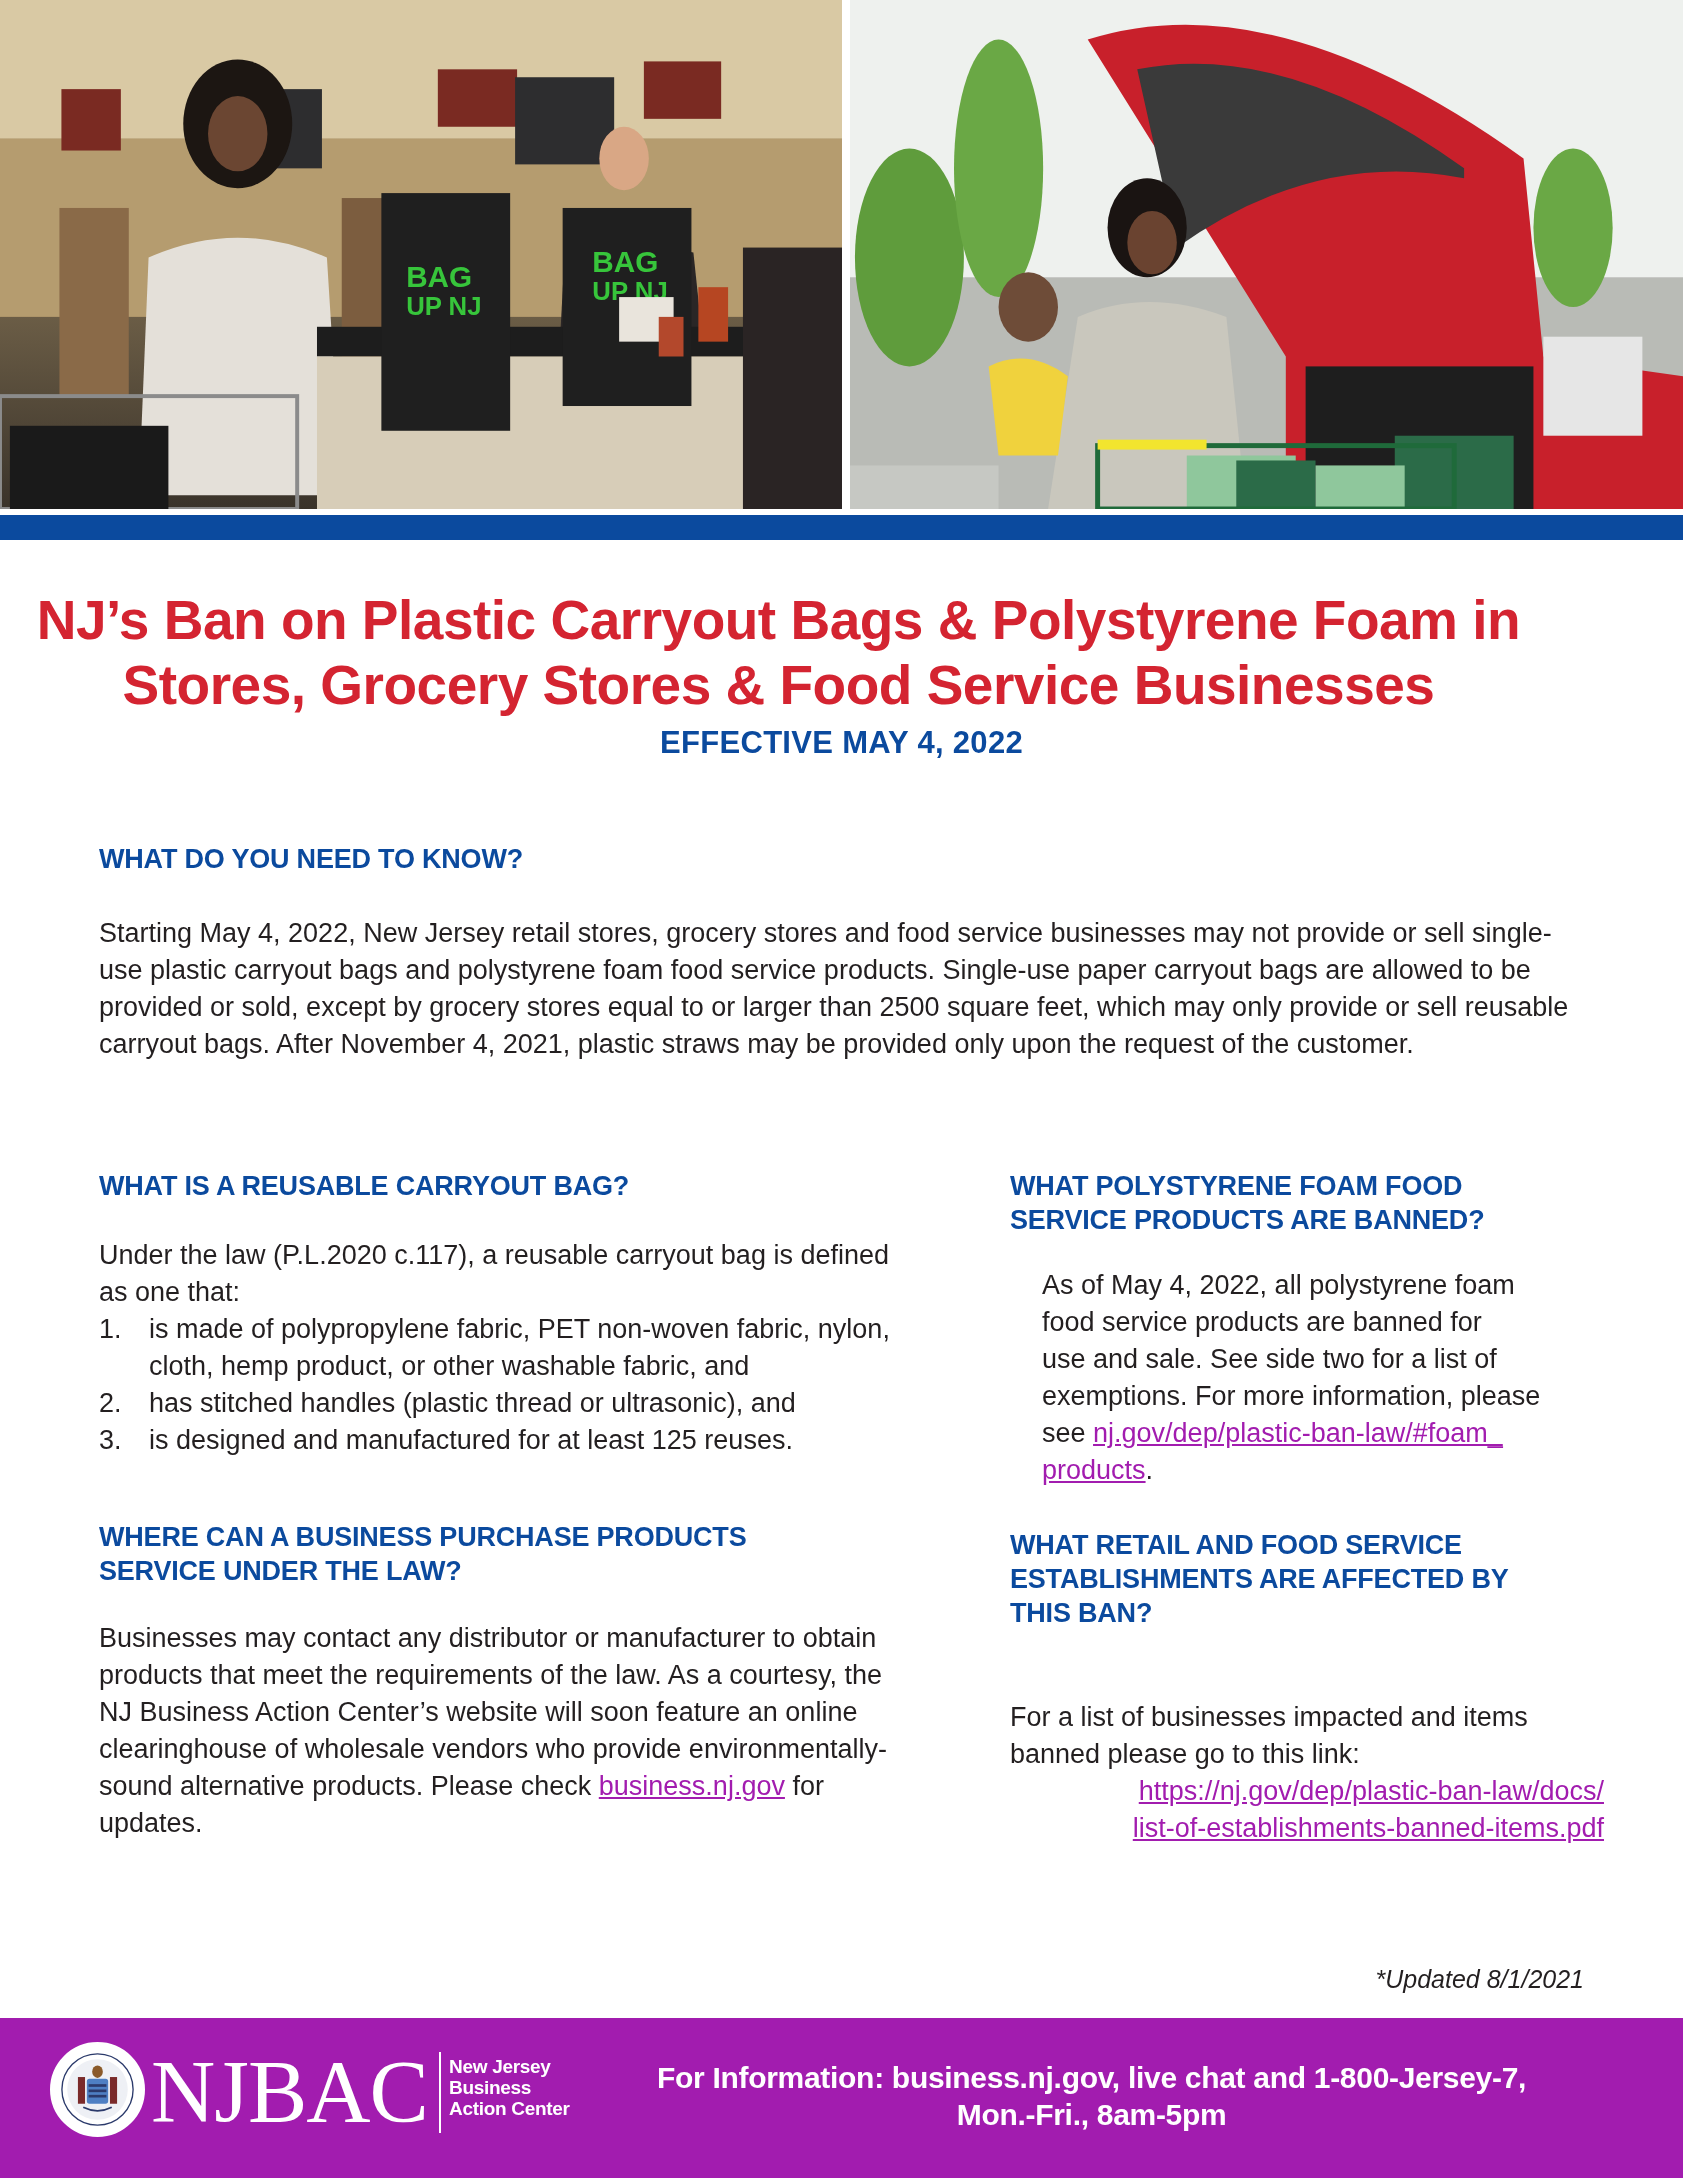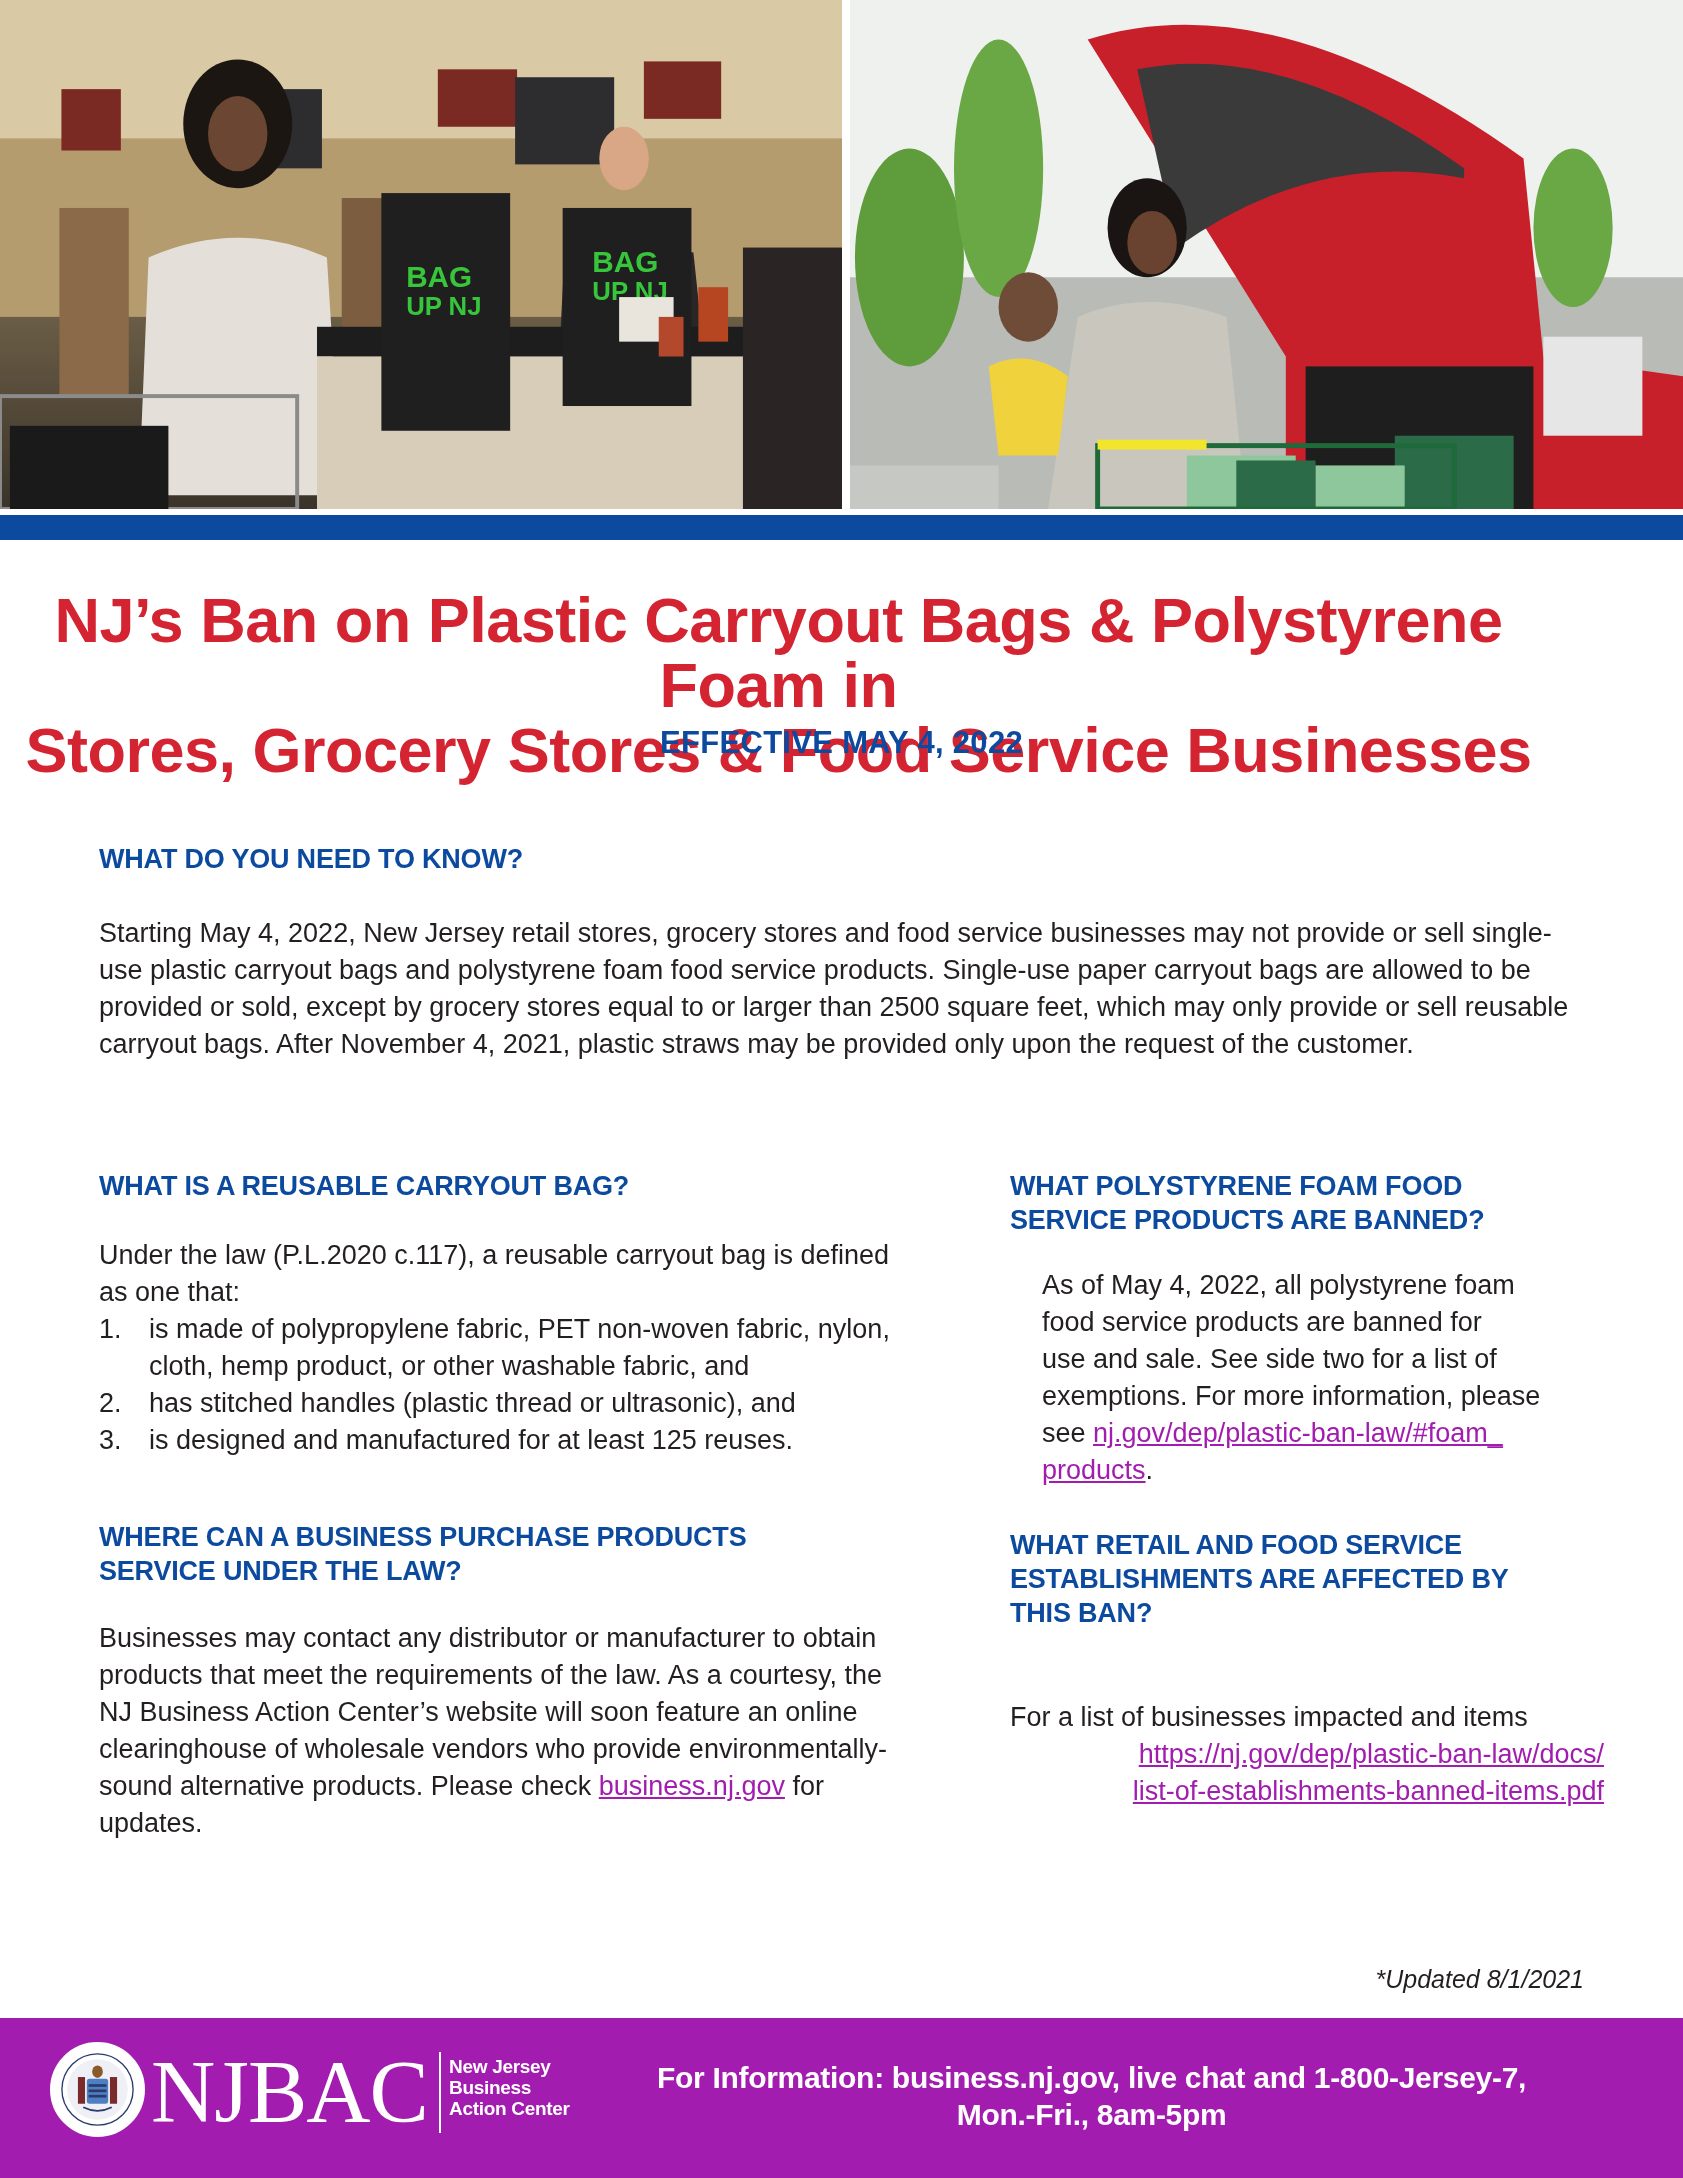--- a/index.html
+++ b/index.html
@@ -10,21 +10,21 @@
   .hero { position: absolute; left: 0; top: 0; width: 1683px; height: 511px; background: #fff; }
   .photo { position: absolute; top: 0; height: 509px; overflow: hidden; }
   .photo-left { left: 0; width: 842px; background: linear-gradient(180deg,#cbb895 0%,#a58f68 38%,#6b5d46 62%,#3a332a 100%); }
   .photo-right { left: 850px; width: 833px; background: linear-gradient(180deg,#eef0ec 0%,#dfe6dd 30%,#b8c3b1 55%,#8e948a 100%); }
   .photo svg { position: absolute; left: 0; top: 0; width: 100%; height: 100%; }
 
   .blue-band { position: absolute; left: 0; top: 515px; width: 1683px; height: 25px; background: #0b4a9e; }
 
   
   .title { position: absolute; left: 0; top: 588px; width: 1557px; text-align: center;
-           color: #d42431; font-weight: 700; font-size: 63px; line-height: 65px; letter-spacing: -0.5px; }
+           color: #d42431; font-weight: 700; font-size: 55px; line-height: 65px; letter-spacing: -0.5px; }
   .title-line { display: block; }
   .effective { position: absolute; left: 0; top: 723px; width: 1683px; text-align: center;
                color: #0b4a9e; font-weight: 700; font-size: 31px; line-height: 40px; letter-spacing: 0.3px; }
 
   
   .h2 { color: #0b4a9e; font-weight: 700; font-size: 27px; line-height: 34px; letter-spacing: -0.2px; }
   .p { font-size: 27px; line-height: 37px; color: #231f20; }
   a.link { color: #a21caf; text-decoration: underline; text-align: right; }
 
   .sec { position: absolute; }
@@ -190,20 +190,21 @@
   <span style="display:block"><a class="link">products</a><span>.</span></span>
 </div>
 
 <h2 class="sec h2" id="sec-estab-h">
   <span style="display:block">WHAT RETAIL AND FOOD SERVICE</span>
   <span style="display:block">ESTABLISHMENTS ARE AFFECTED BY</span>
   <span style="display:block">THIS BAN?</span>
 </h2>
 <div class="sec p" id="sec-estab-p">
   <span style="display:block">For a list of businesses impacted and items</span>
+  <span style="display:block">banned please go to this link:</span>
   <a class="link" style="display:block">https://nj.gov/dep/plastic-ban-law/docs/</a>
   <a class="link" style="display:block">list-of-establishments-banned-items.pdf</a>
 </div>
 
 <div class="updated">*Updated 8/1/2021</div>
 
 <footer class="footer">
   <div class="seal">
     <svg viewBox="0 0 100 100">
       <circle cx="50" cy="50" r="48" fill="#ffffff"></circle>

